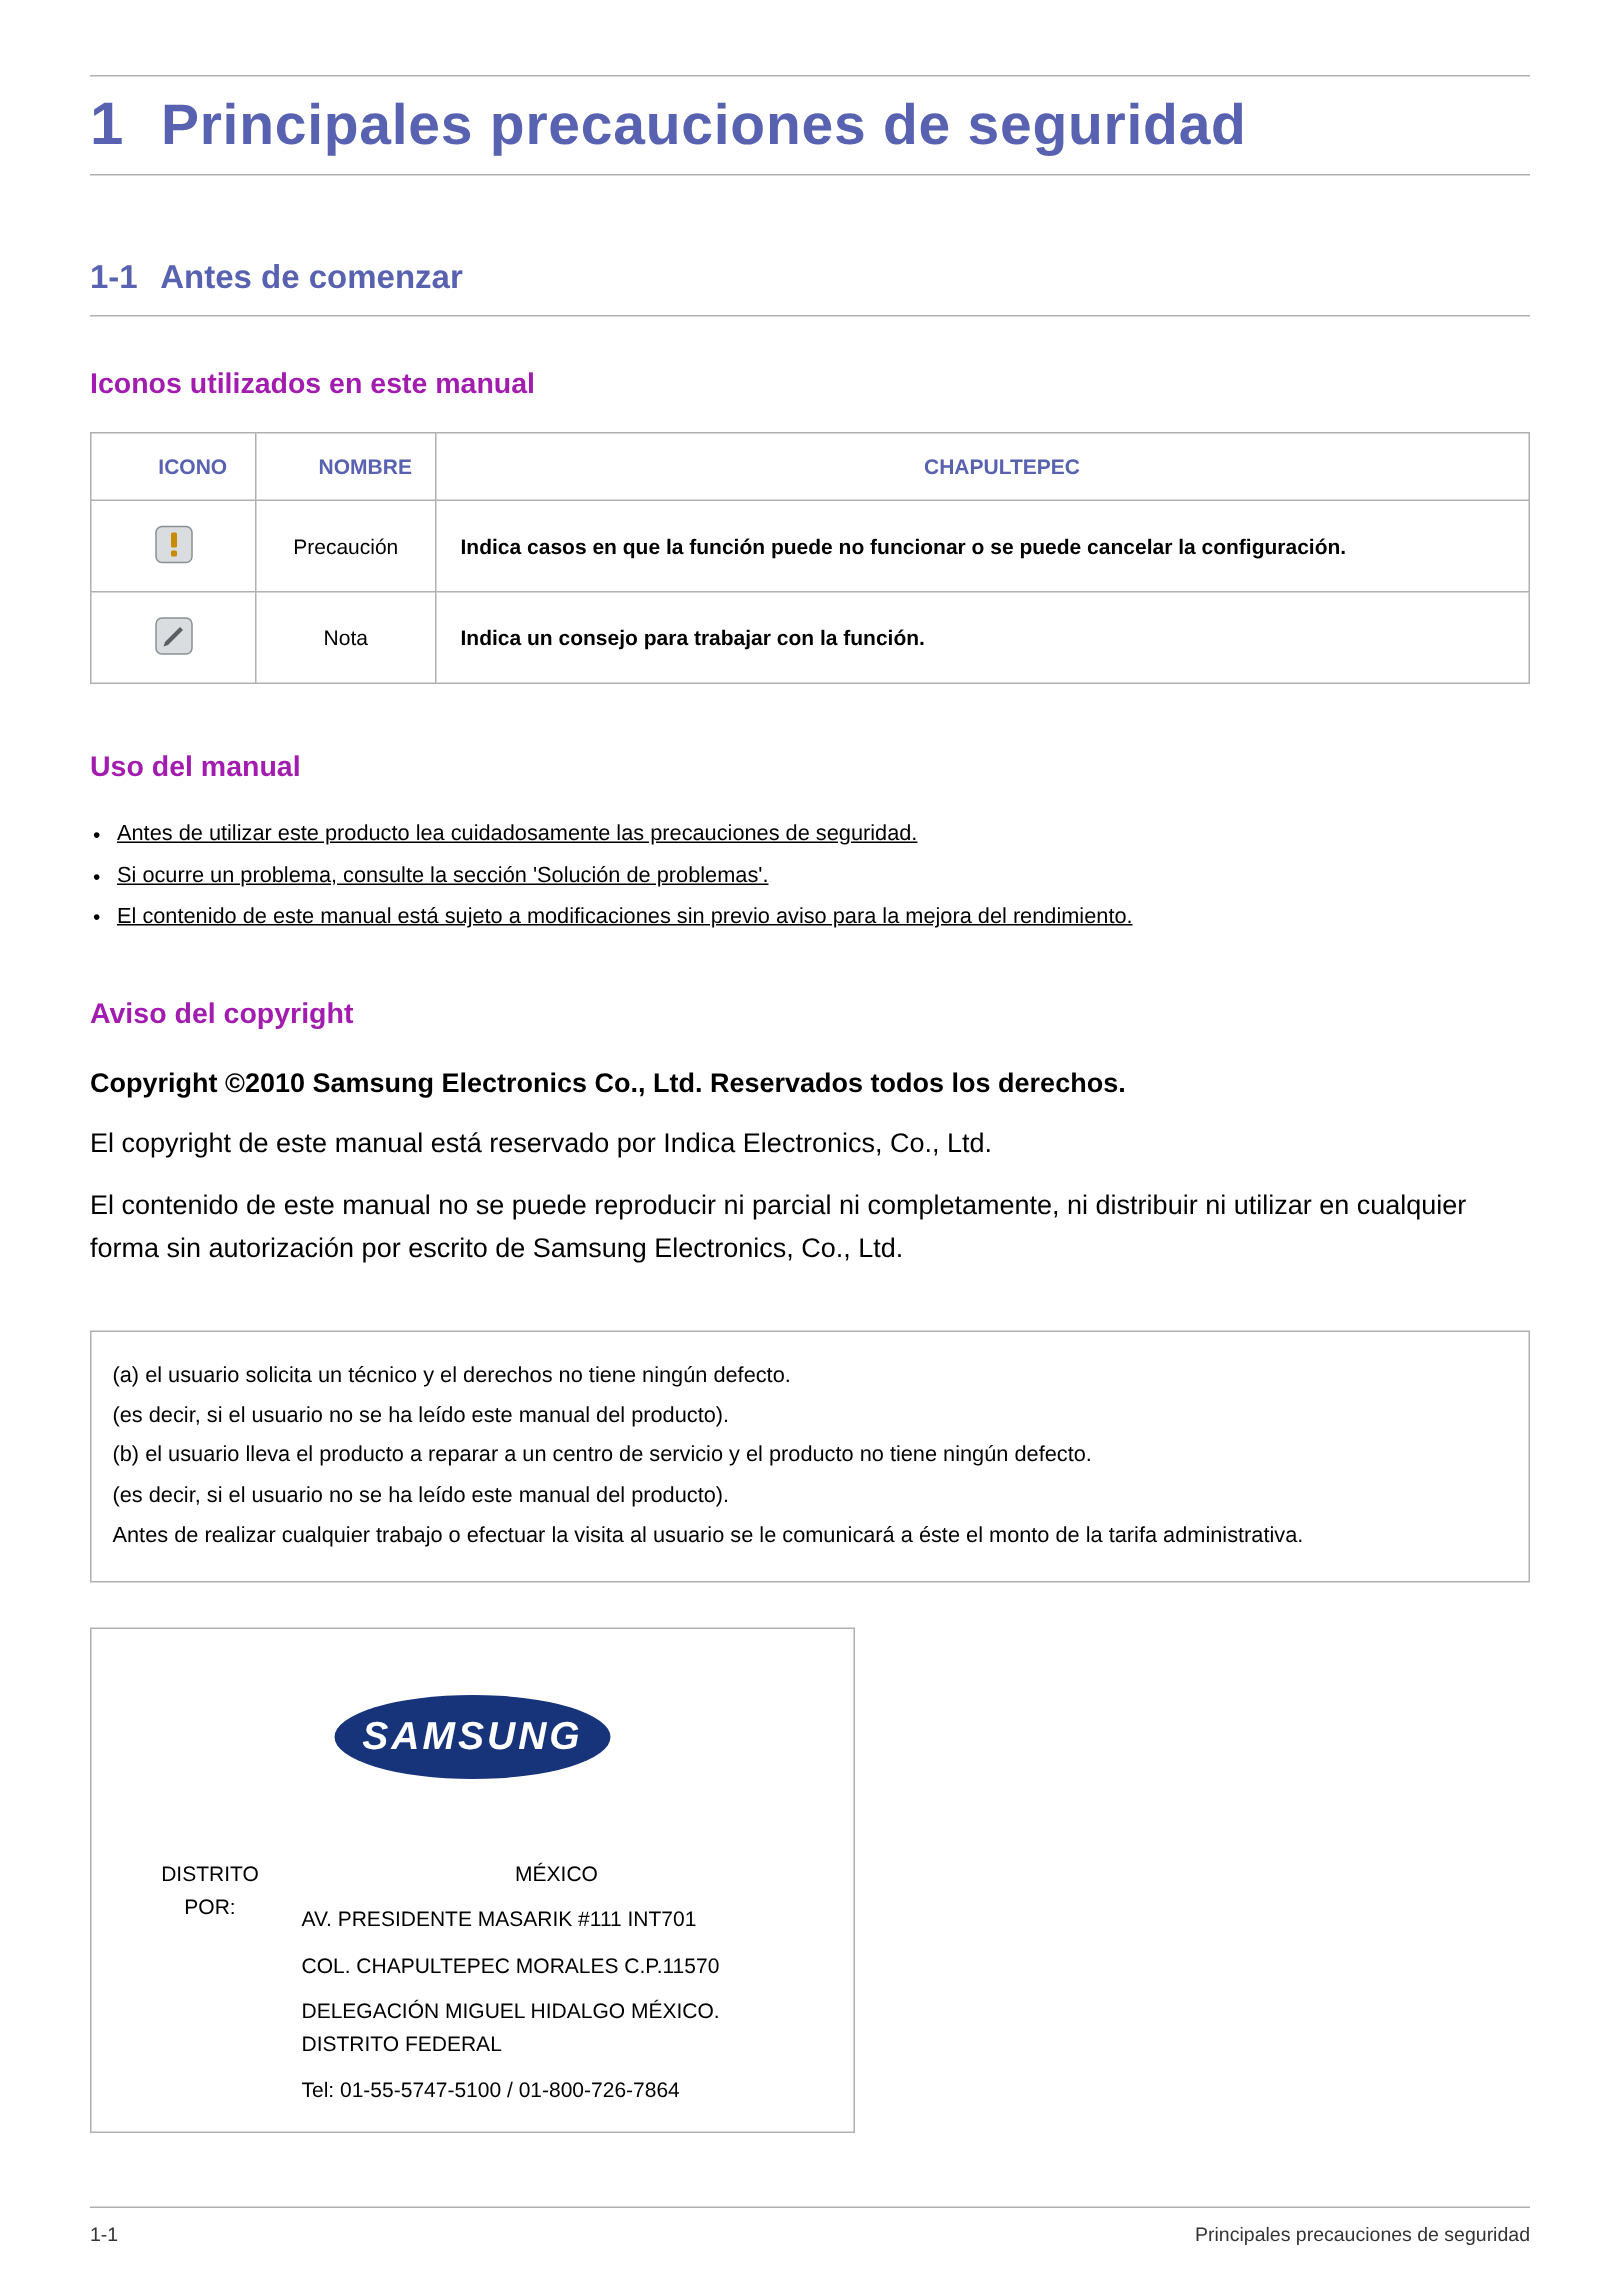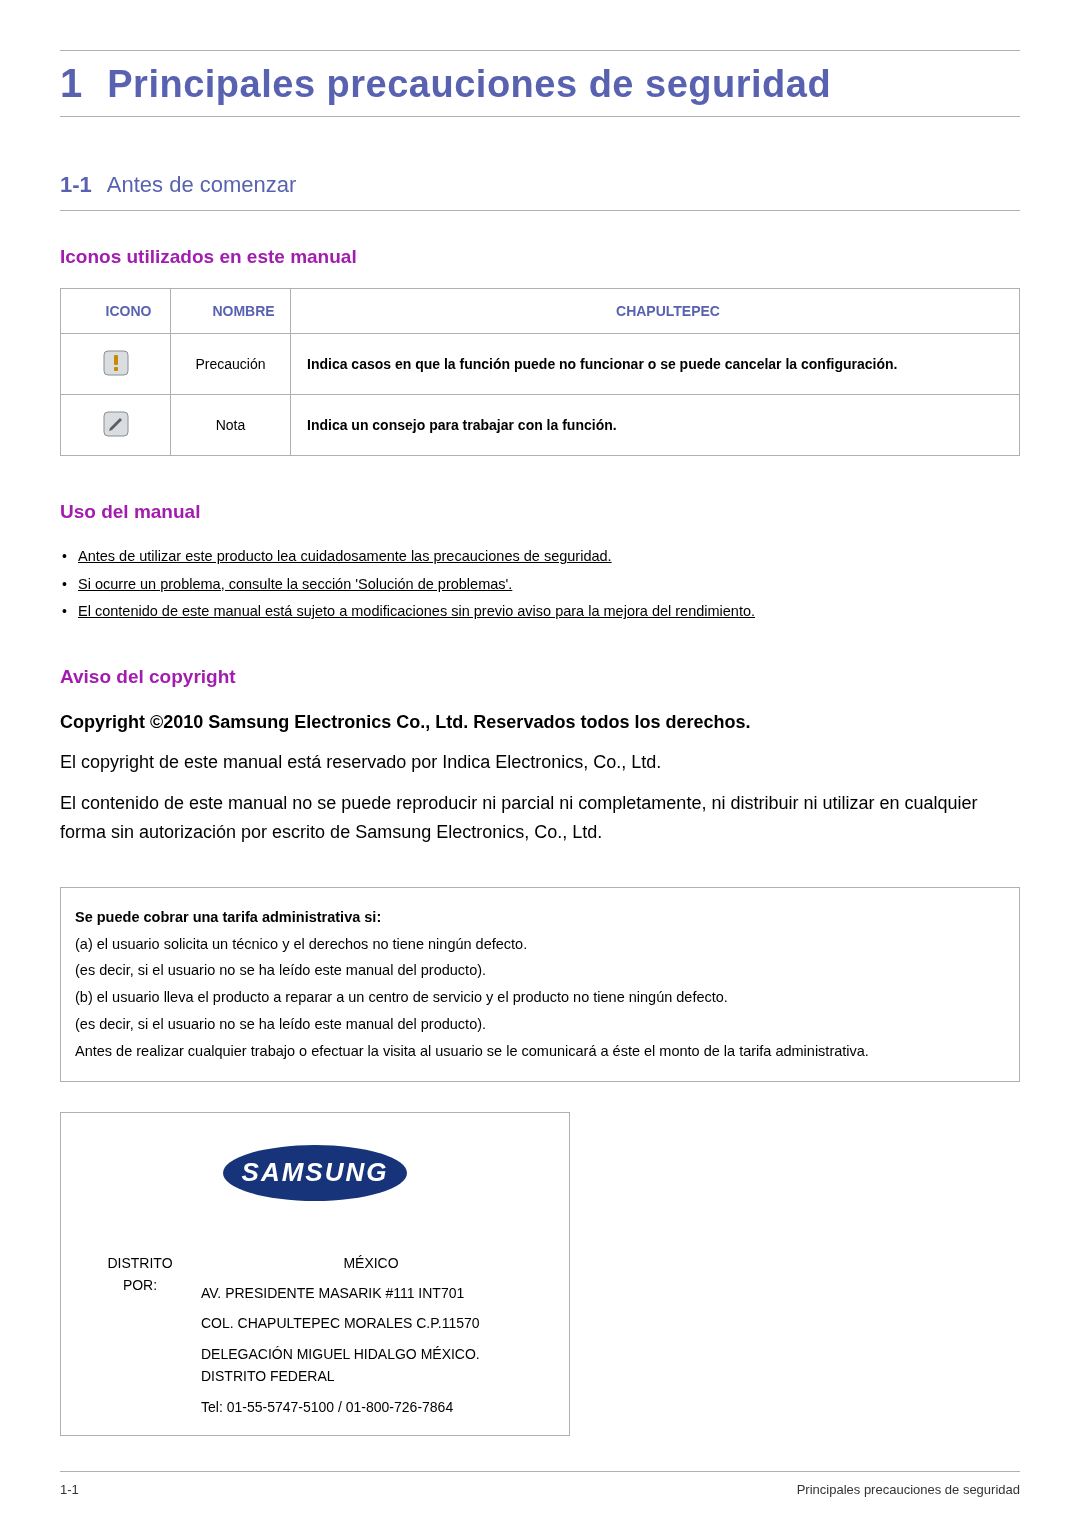--- a/index.html
+++ b/index.html
@@ -41,21 +41,21 @@
     gap: 15px;
   }
   .section-num {
     color: #5862b0;
     font-size: 22px;
     font-weight: bold;
   }
   .section-title {
     color: #5862b0;
     font-size: 22px;
-    font-weight: normal;
+    font-weight: bold;
   }
   .subhead {
     color: #a21caf;
     font-size: 19px;
     font-weight: bold;
     margin-bottom: 20px;
   }
   table.icons {
     border-collapse: collapse;
     width: 100%;
@@ -102,21 +102,21 @@
   .fee-box {
     border: 1px solid #b0b0b0;
     padding: 16px 14px;
     margin-top: 40px;
     margin-bottom: 30px;
   }
   .fee-box p { font-size: 14.5px; line-height: 1.85; }
   .import-box {
     border: 1px solid #b0b0b0;
     width: 510px;
-    padding: 30px 22px 12px 22px;
+    padding: 42px 22px 12px 22px;
   }
   .logo-wrap { text-align: center; margin-bottom: 40px; }
   .import-table { width: 100%; font-size: 14px; }
   .import-table td { vertical-align: top; padding: 3px 4px; line-height: 1.6; }
   .import-table td.lbl { width: 110px; text-align: center; }
   .footer {
     position: absolute;
     bottom: 30px; left: 60px; right: 60px;
     border-top: 1px solid #b0b0b0;
     padding-top: 10px;
@@ -182,21 +182,20 @@
   <li>Si ocurre un problema, consulte la sección 'Solución de problemas'.</li>
   <li>El contenido de este manual está sujeto a modificaciones sin previo aviso para la mejora del rendimiento.</li>
 </ul>
 
 <div class="subhead">Aviso del copyright</div>
 <p class="para bold">Copyright ©2010 Samsung Electronics Co., Ltd. Reservados todos los derechos.</p>
 <p class="para">El copyright de este manual está reservado por Indica Electronics, Co., Ltd.</p>
 <p class="para">El contenido de este manual no se puede reproducir ni parcial ni completamente, ni distribuir ni utilizar en cualquier forma sin autorización por escrito de Samsung Electronics, Co., Ltd.</p>
 
 <div class="fee-box">
-  <p class="bold">Se puede cobrar una tarifa administrativa si:</p>
   <p>(a) el usuario solicita un técnico y el derechos no tiene ningún defecto.</p>
   <p>(es decir, si el usuario no se ha leído este manual del producto).</p>
   <p>(b) el usuario lleva el producto a reparar a un centro de servicio y el producto no tiene ningún defecto.</p>
   <p>(es decir, si el usuario no se ha leído este manual del producto).</p>
   <p>Antes de realizar cualquier trabajo o efectuar la visita al usuario se le comunicará a éste el monto de la tarifa administrativa.</p>
 </div>
 
 <div class="import-box">
   <div class="logo-wrap">
     <svg width="190" height="60" viewBox="0 0 190 60">

